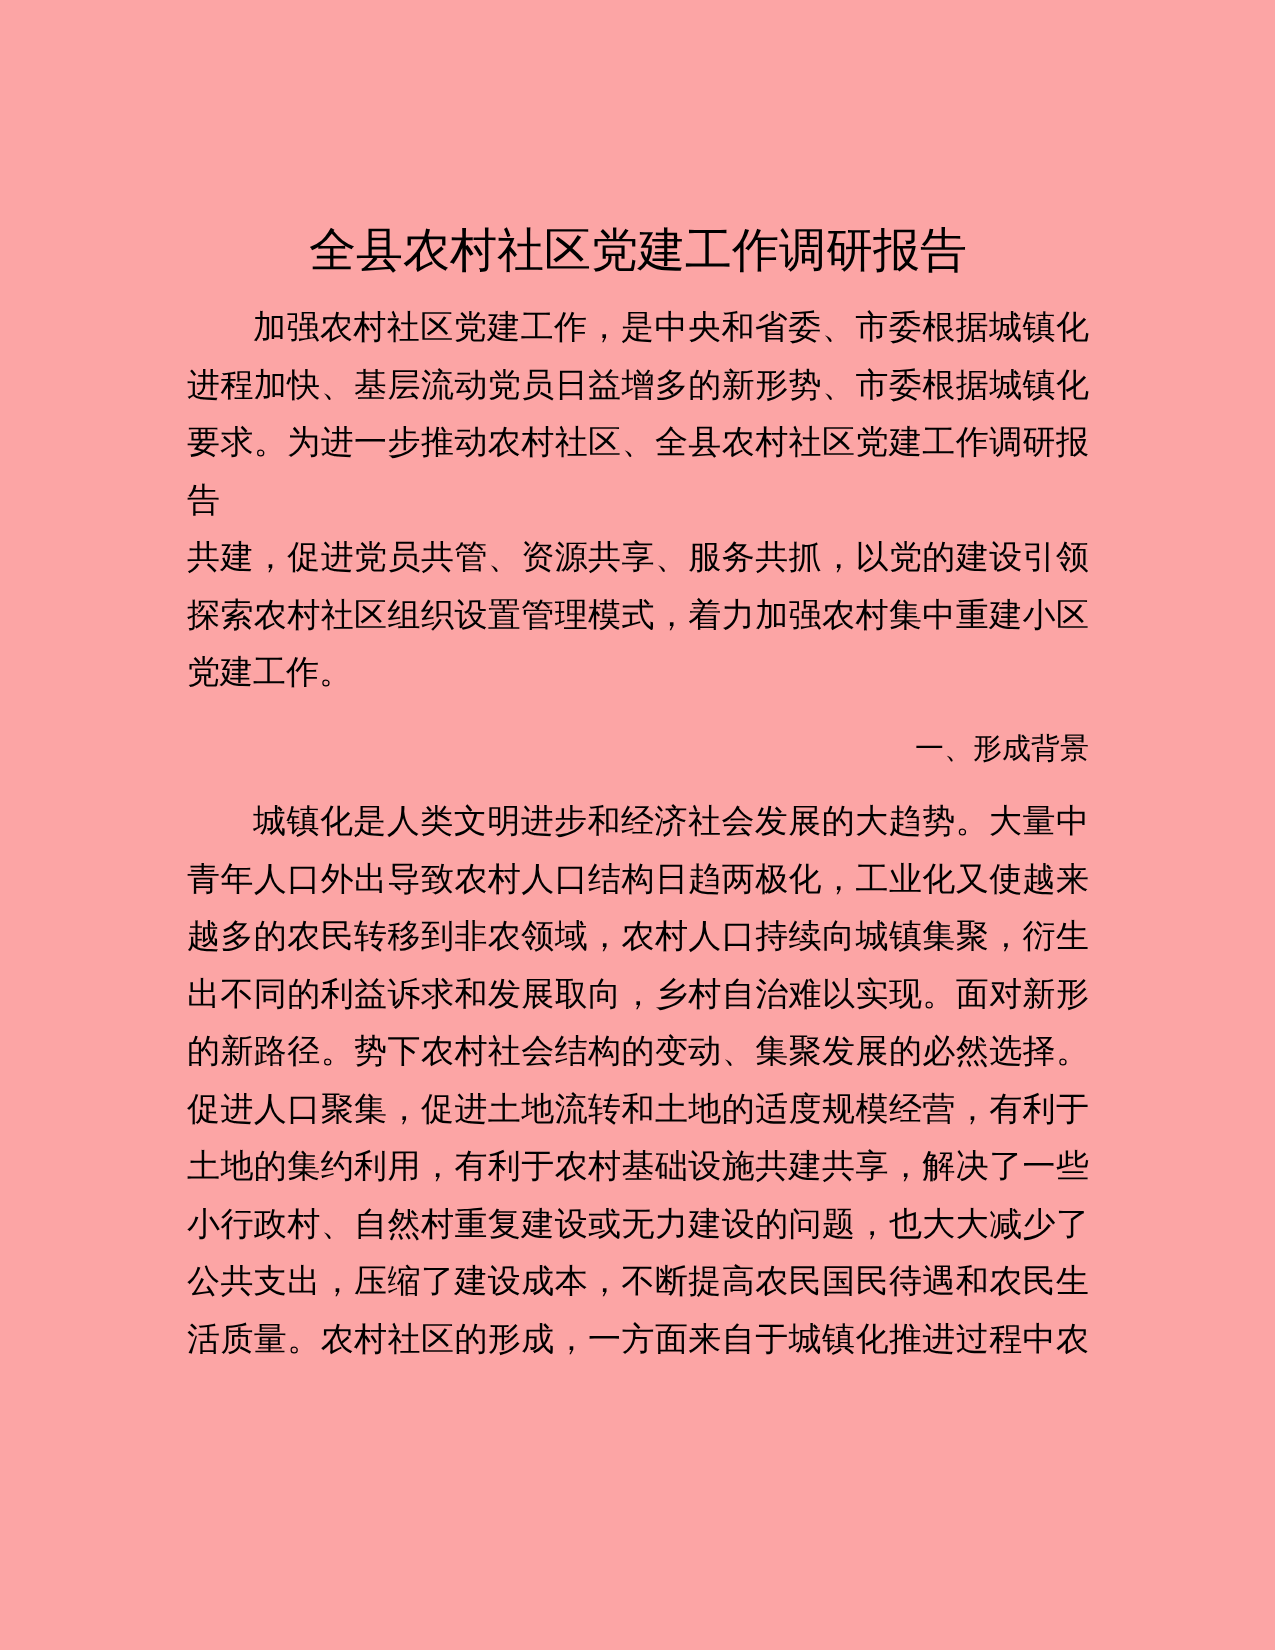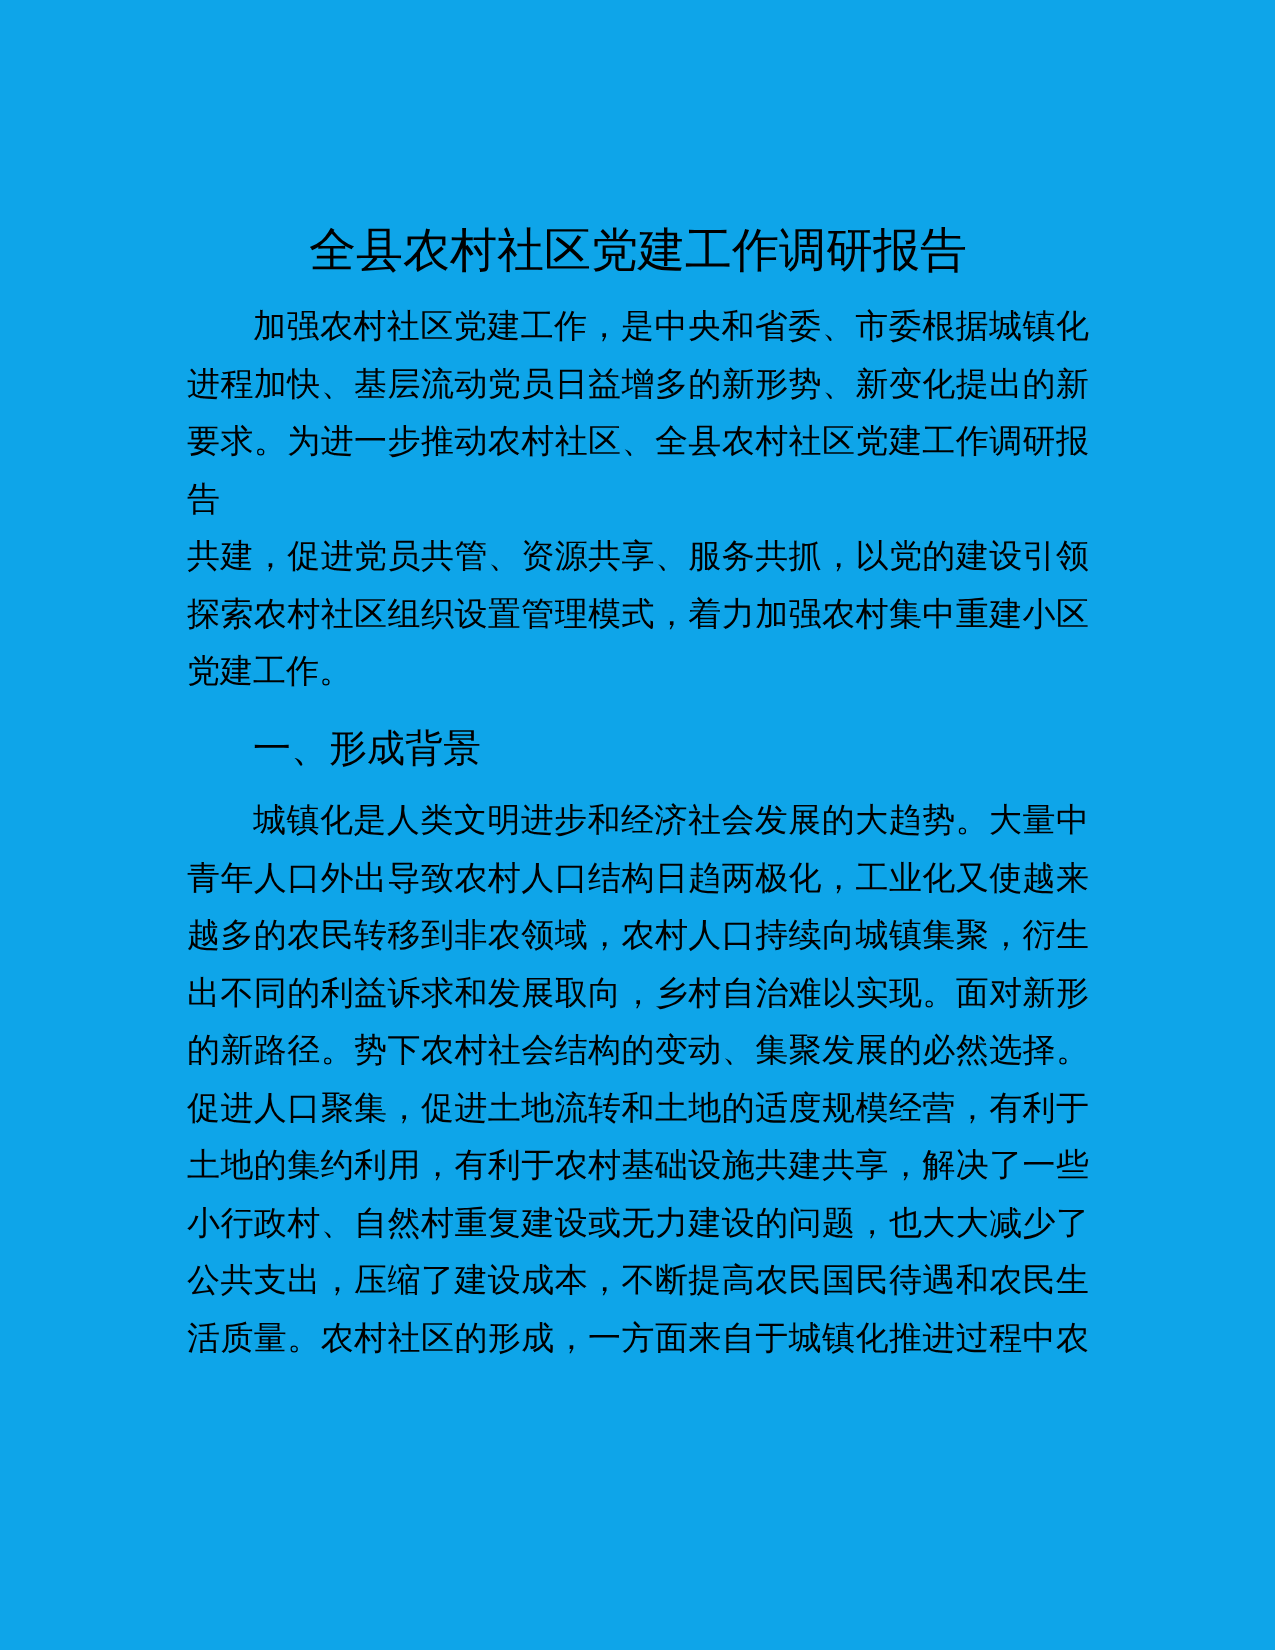--- a/index.html
+++ b/index.html
@@ -4,21 +4,21 @@
 <style>
   html, body {
     margin: 0;
     padding: 0;
     background: #ffffff;
   }
   .page {
     position: relative;
     width: 1275px;
     height: 1650px;
-    background: #0ea5e9;
+    background: #fca5a5;
     color: #000000;
     overflow: hidden;
     font-family: "Liberation Sans", "DejaVu Sans", sans-serif;
   }
   .content {
     position: absolute;
     left: 187px;
     top: 219px;
     width: 902px;
   }
@@ -32,46 +32,46 @@
     white-space: nowrap;
   }
   .paragraph {
     margin: 0;
   }
   .line {
     font-size: 33px;
     line-height: 57.5px;
     text-align: justify;
     text-justify: inter-ideograph;
-    font-family: Liberation Serif, serif;
   }
   .line.fill {
     text-align-last: justify;
   }
   .line.indent {
     padding-left: 66px;
   }
   .heading {
-    font-size: 38px;
+    font-size: 29px;
     line-height: 57.5px;
     padding-left: 66px;
     margin-top: 19px;
     margin-bottom: 15px;
+    text-align: right;
   }
 </style>
 </head>
 <body>
 
 <div class="page">
   <div class="content">
     <div class="doc-title">全县农村社区党建工作调研报告</div>
     <div>
         <div class="paragraph">
           <div class="line indent fill">加强农村社区党建工作，是中央和省委、市委根据城镇化</div>
-          <div class="line fill">进程加快、基层流动党员日益增多的新形势、新变化提出的新</div>
+          <div class="line fill">进程加快、基层流动党员日益增多的新形势、市委根据城镇化</div>
           <div class="line fill">要求。为进一步推动农村社区、全县农村社区党建工作调研报告</div>
           <div class="line fill">共建，促进党员共管、资源共享、服务共抓，以党的建设引领</div>
           <div class="line fill">探索农村社区组织设置管理模式，着力加强农村集中重建小区</div>
           <div class="line">党建工作。</div>
         </div>
         <div class="heading">一、形成背景</div>
         <div class="paragraph">
           <div class="line indent fill">城镇化是人类文明进步和经济社会发展的大趋势。大量中</div>
           <div class="line fill">青年人口外出导致农村人口结构日趋两极化，工业化又使越来</div>
           <div class="line fill">越多的农民转移到非农领域，农村人口持续向城镇集聚，衍生</div>

